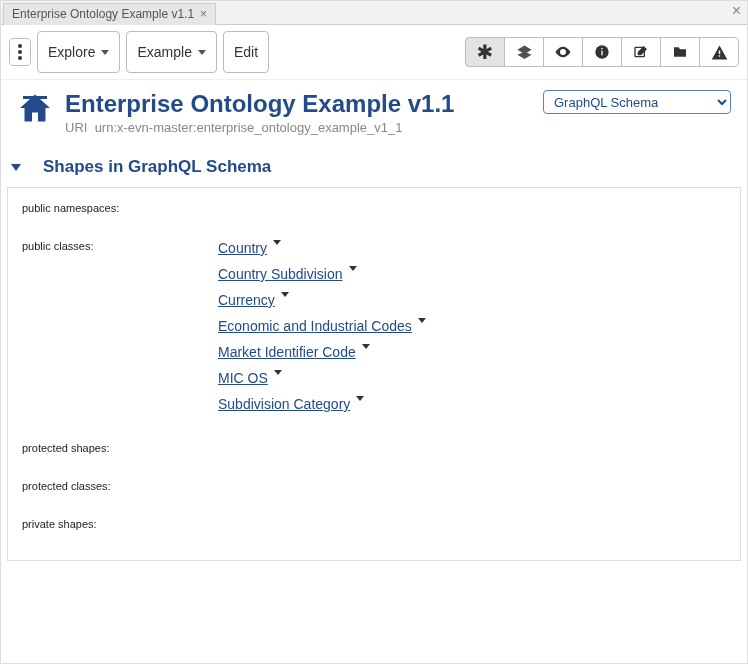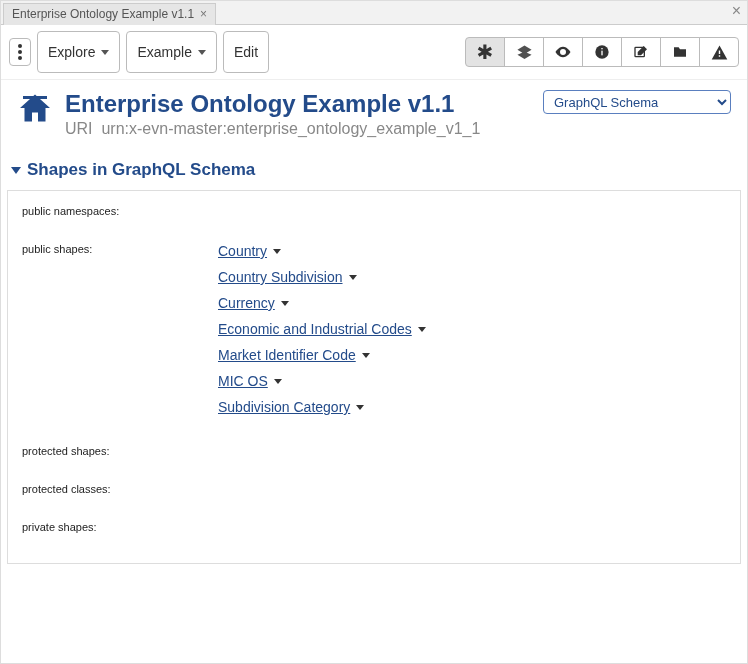--- a/index.html
+++ b/index.html
@@ -120,37 +120,37 @@
   .home-icon { color: #234b8a; margin-right: 12px; flex-shrink: 0; }
   .title-block { flex: 1; }
   .page-title {
     color: #234b8a;
     font-size: 24px;
     font-weight: 700;
     margin: 0;
   }
   .uri {
     color: #888;
-    font-size: 16px;
+    font-size: 13px;
     margin-top: 2px;
   }
   .schema-select {
     border: 1px solid #5a7fbf;
     border-radius: 4px;
     padding: 2px 6px;
     font-size: 13px;
     color: #234b8a;
     background: #fff;
     height: 24px;
     width: 188px;
   }
   .section-header {
     display: flex;
     align-items: center;
-    gap: 6px;
+    gap: 22px;
     padding: 18px 10px 6px 10px;
   }
   .section-header .tri {
     width: 0; height: 0;
     border-left: 5px solid transparent;
     border-right: 5px solid transparent;
     border-top: 7px solid #234b8a;
     cursor: pointer;
   }
   .section-title {
@@ -172,21 +172,21 @@
   .field-label {
     width: 196px;
     font-weight: 400;
     color: #222;
     font-size: 11px;
   }
   .field-values { flex: 1; }
   .val-item {
     margin-bottom: 10px;
     display: flex;
-    align-items: center;
+    align-items: flex-start;
     gap: 6px;
   }
   .val-link {
     color: #234b8a;
     text-decoration: underline;
     cursor: pointer;
   }
   .small-caret {
     width: 0; height: 0;
     border-left: 4px solid transparent;
@@ -293,21 +293,21 @@
 
 <div class="content-box">
 
   <div class="field-row tight">
     <div class="field-label">public namespaces:</div>
     <div class="field-values"></div>
   </div>
 
 
   <div class="field-row" style="margin-bottom:20px;">
-    <div class="field-label">public shapes:</div>
+    <div class="field-label">public classes:</div>
     <div class="field-values" id="public-classes-list">
         <div class="val-item">
           <span class="val-link">Country</span>
           <span class="small-caret"></span>
         </div>
         <div class="val-item">
           <span class="val-link">Country Subdivision</span>
           <span class="small-caret"></span>
         </div>
         <div class="val-item">

